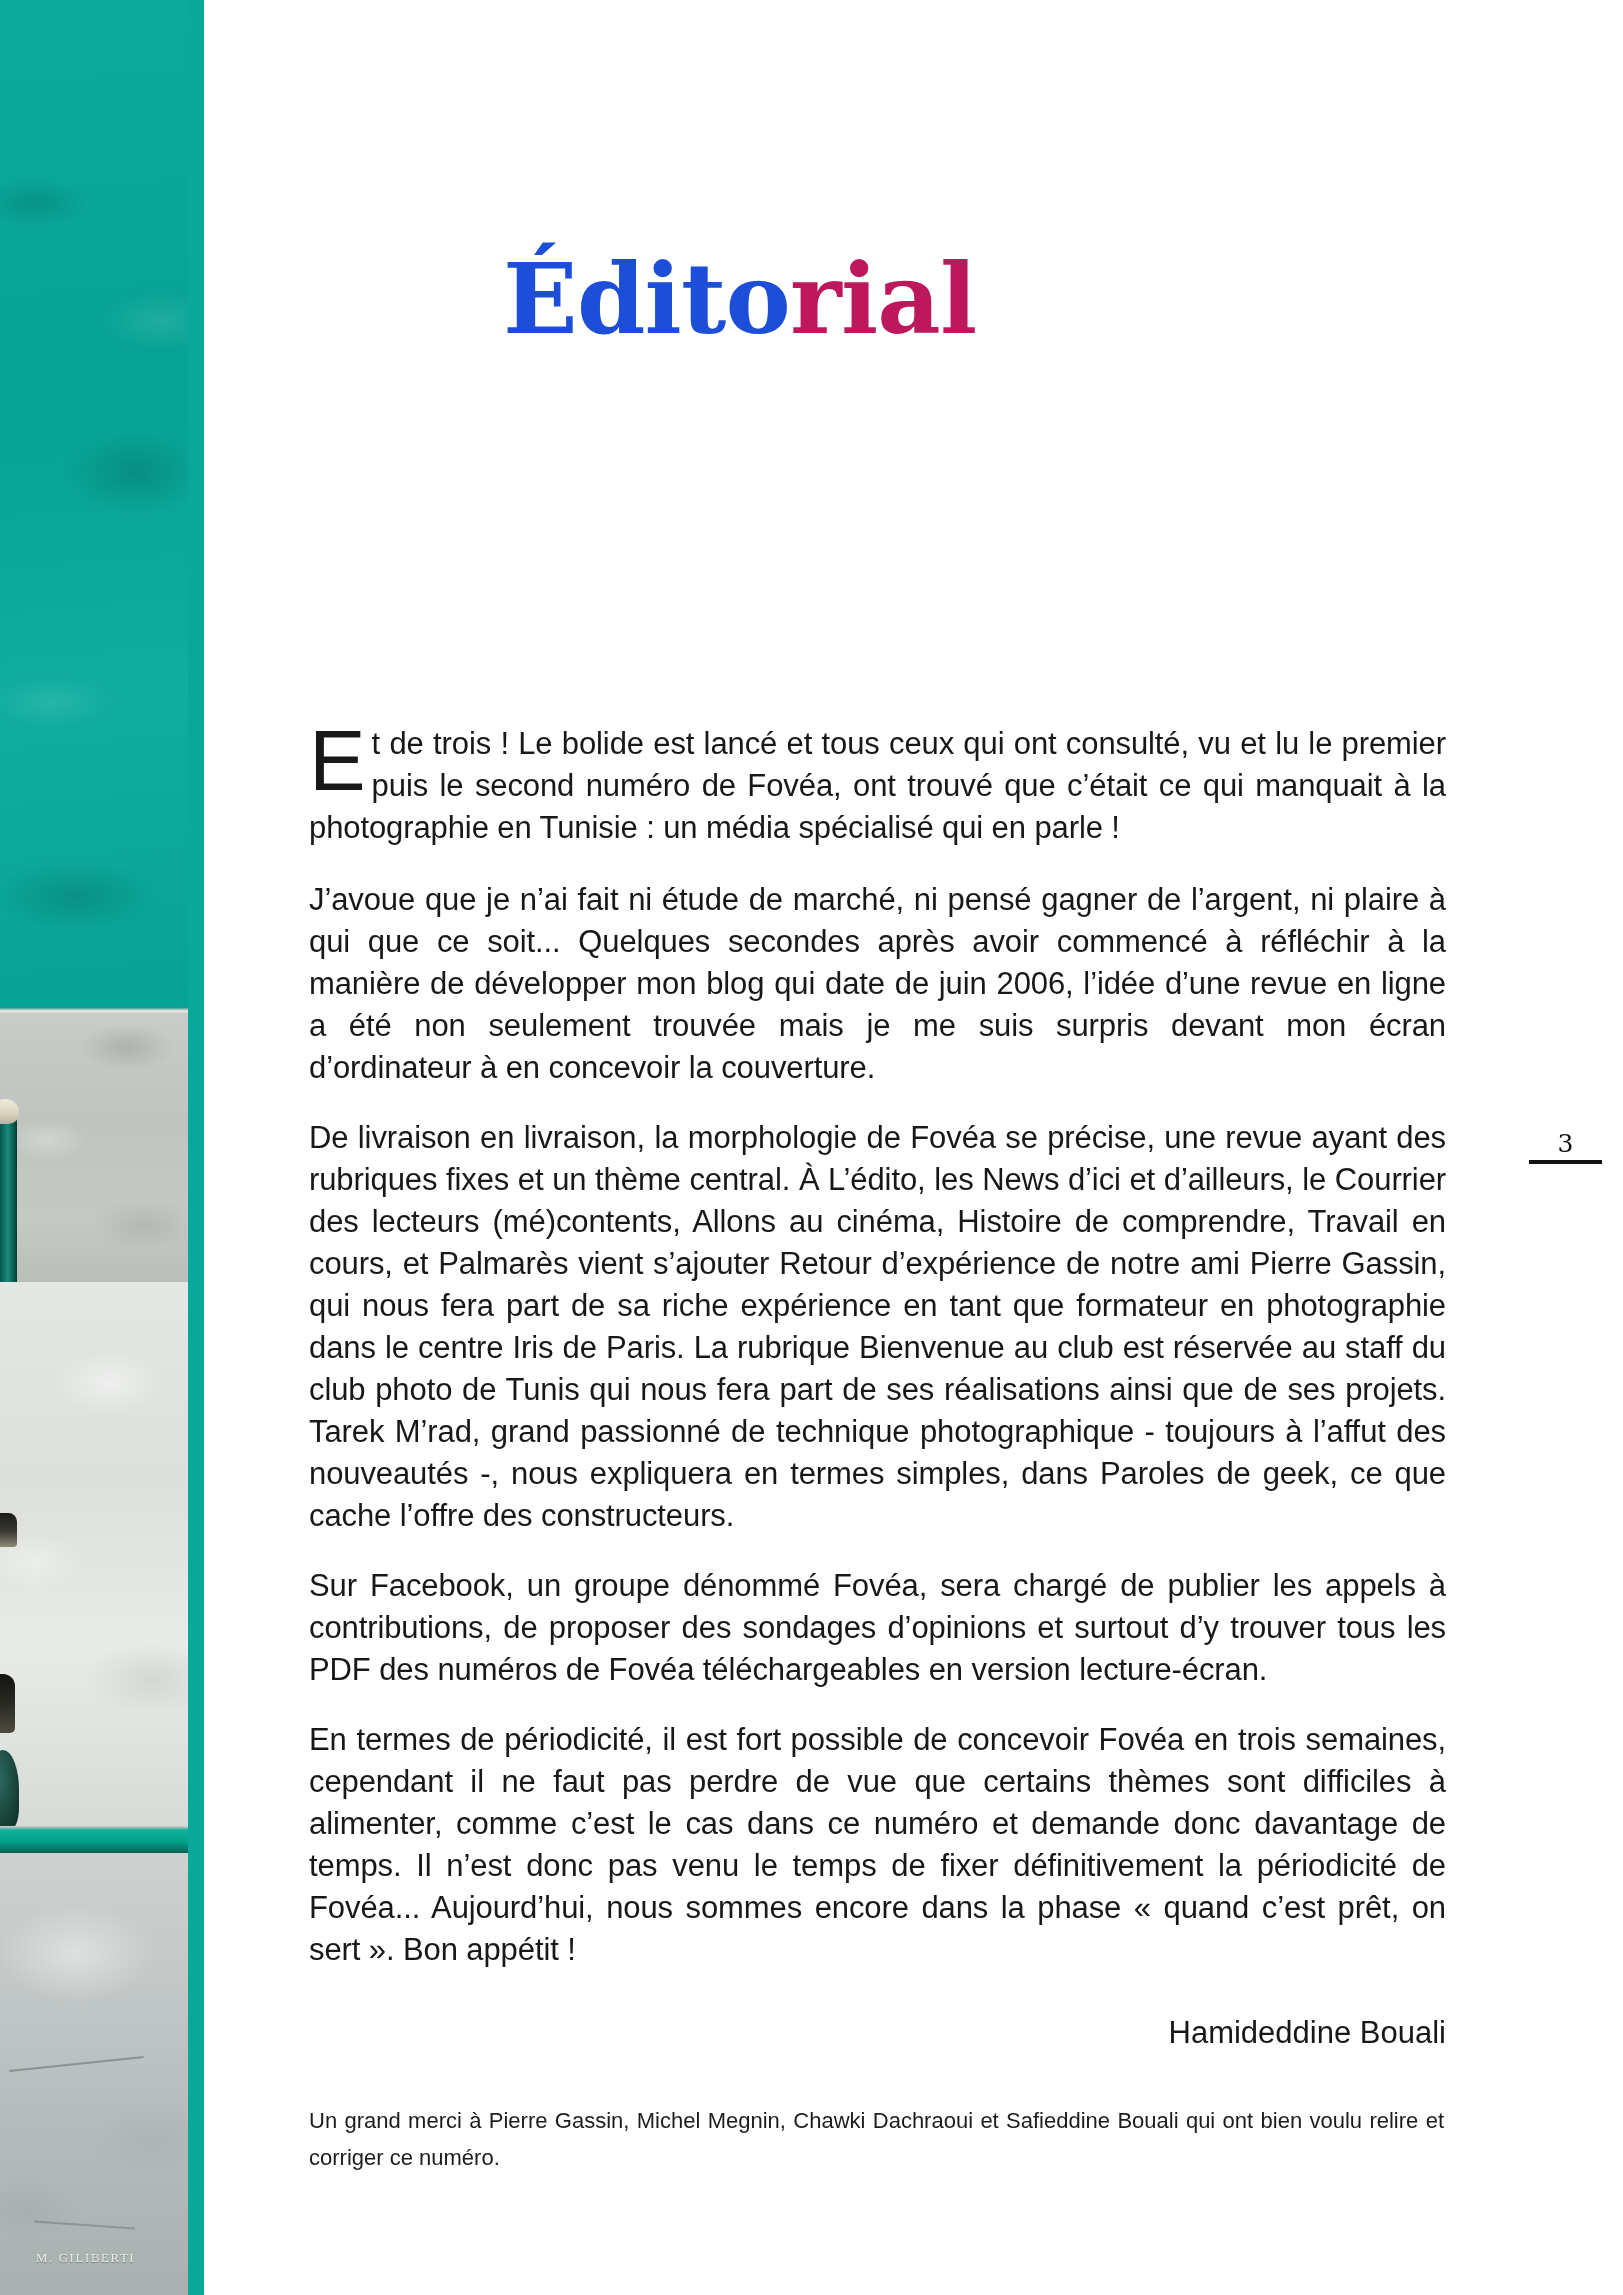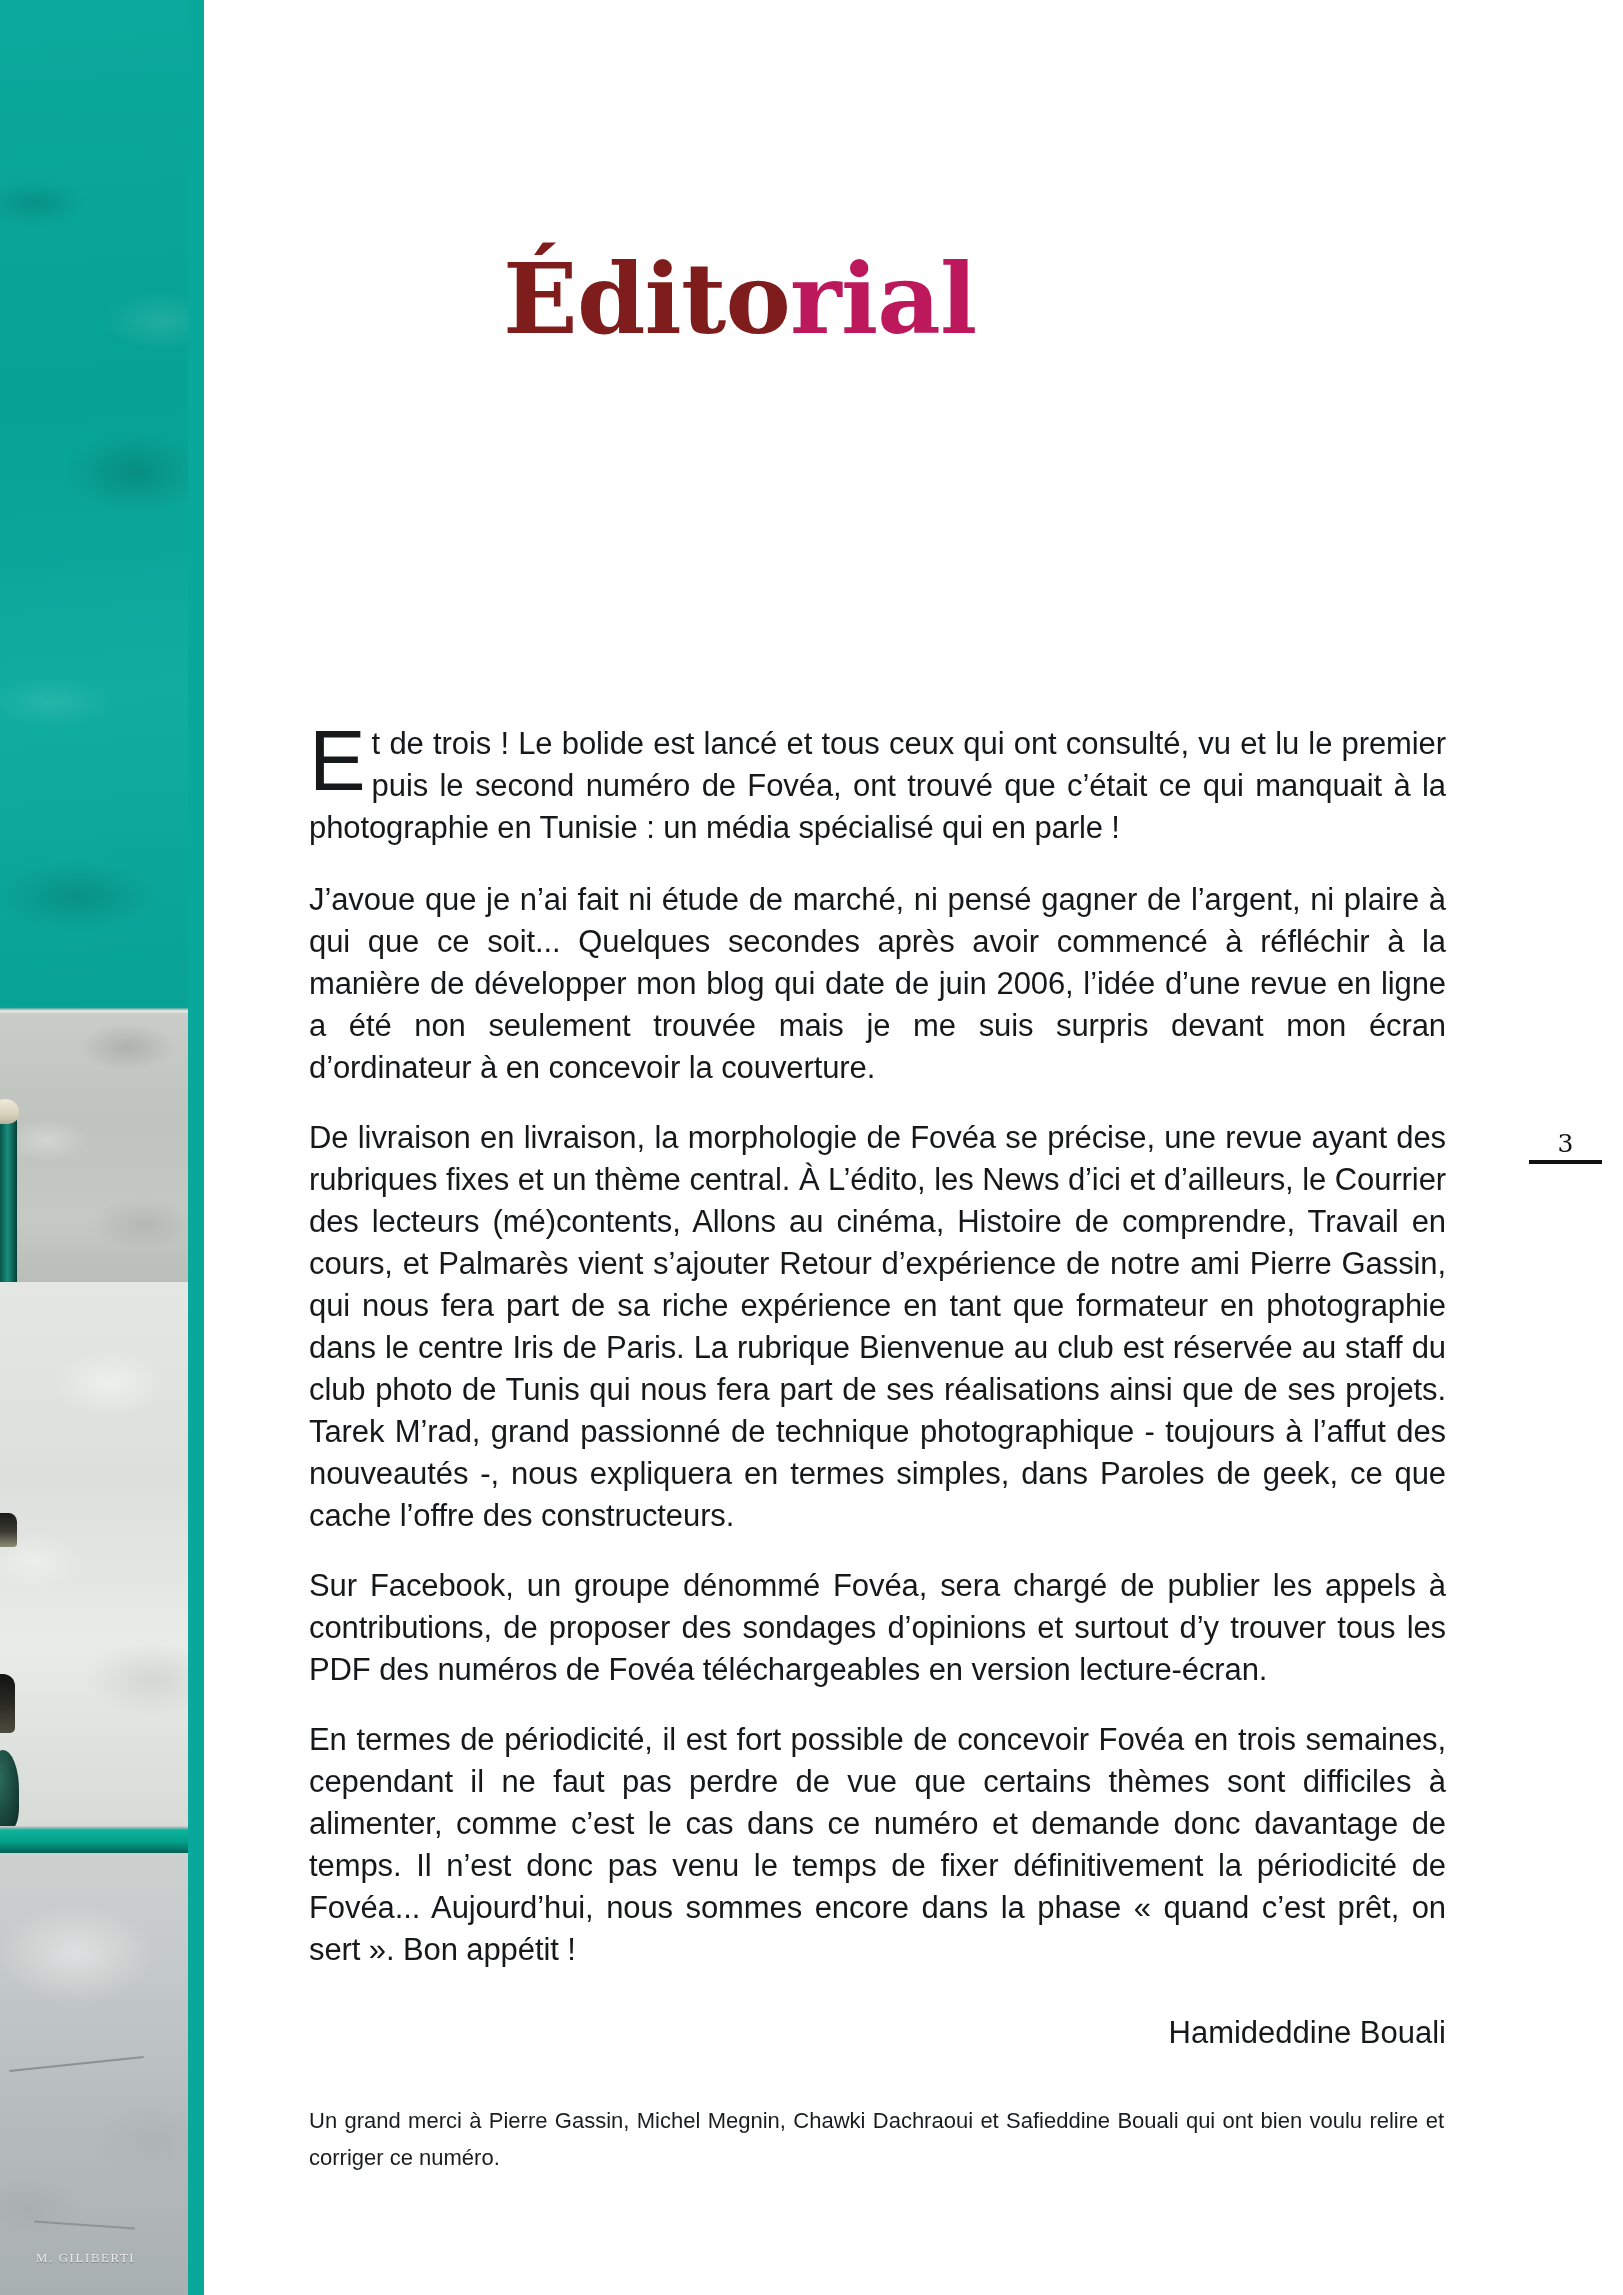--- a/index.html
+++ b/index.html
@@ -148,21 +148,21 @@
     position: absolute;
     left: 503px;
     top: 184px;
     font-family: "DejaVu Serif", "Liberation Serif", serif;
     font-weight: bold;
     font-size: 98px;
     line-height: 1;
     letter-spacing: -0.8px;
     white-space: nowrap;
   }
-  .title .red { color: #7f1d1d; }
+  .title .red { color: #1d4ed8; }
   .title .blk { color: #be185d; }
 
   
   .content {
     position: absolute;
     left: 309px;
     top: 723px;
     width: 1137px;
   }
   .para {

